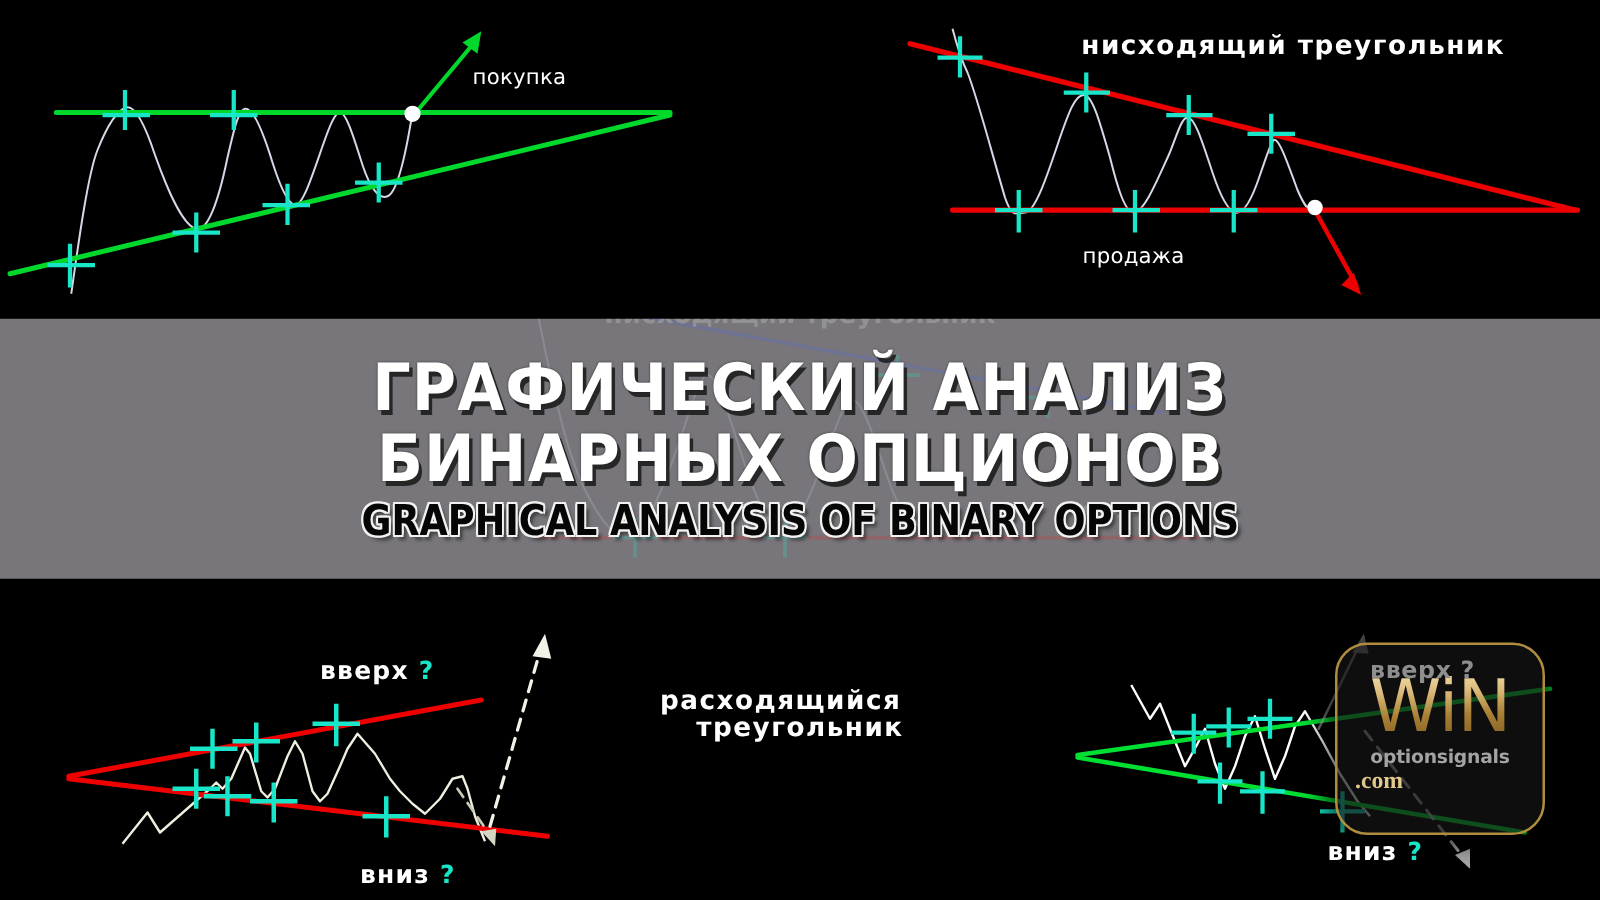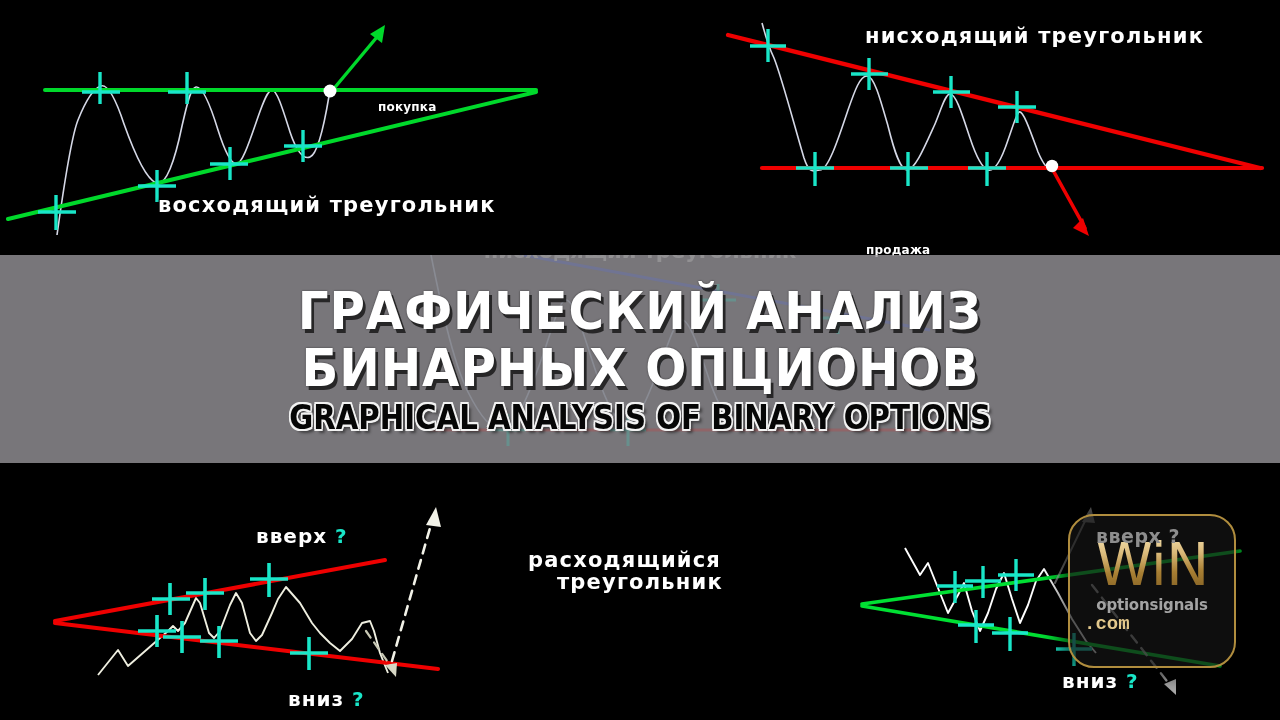--- a/index.html
+++ b/index.html
@@ -22,21 +22,21 @@
   
   .lbl{
     position:absolute;color:#ffffff;white-space:nowrap;
     font-family:"DejaVu Sans","Liberation Sans",sans-serif;
     font-weight:700;letter-spacing:.5px;
     text-shadow:0 0 3px #000,0 0 3px #000;
     pointer-events:none;
   }
   .lbl-big{font-size:21px;letter-spacing:1.2px;}
   .lbl-mid{font-size:20px;letter-spacing:1px;}
-  .lbl-small{font-size:12px;font-weight:700;letter-spacing:.2px;margin-top:48px;}
+  .lbl-small{font-size:17px;font-weight:400;letter-spacing:.2px;}
   .q{color:#19e6c8;font-weight:700;}
 
   #lbl-asc-name {left:158px;top:193px;}
   #lbl-asc-buy  {left:378px;top:52px;}
   #lbl-desc-name{left:865px;top:24px;}
   #lbl-desc-sell{left:866px;top:195px;}
   #lbl-sym-up   {left:256px;top:524px;}
   #lbl-sym-down {left:288px;top:687px;}
   #lbl-brd-1    {left:528px;top:538px;margin-top:10px;}
   #lbl-brd-2    {left:557px;top:570px;}
@@ -94,21 +94,21 @@
     background:linear-gradient(178deg,#f6e3b0 0%,#d9b878 32%,#a87f33 62%,#7d5c22 100%);
     -webkit-background-clip:text;background-clip:text;color:transparent;
     -webkit-text-fill-color:transparent;
   }
   #logo-sub{
     margin-top:4px;
     font-family:"DejaVu Sans","Liberation Sans",sans-serif;
     font-weight:700;font-size:15px;line-height:1.05;color:#a3a3a3;letter-spacing:-.2px;
   }
   #logo-dom{
-    font-family:Liberation Mono, monospace;
+    font-family:Liberation Serif, serif;
     font-weight:700;font-size:19px;line-height:1.15;color:#e3c88c;align-self:flex-start;
     margin-left:14px;
   }
 </style>
 </head>
 <body>
 
 <div id="stage">
 
   <div class="panel" id="panel-asc">
@@ -154,21 +154,20 @@
             <line x1="303" y1="130" x2="303" y2="162"></line>
           </g>
       </g>
       <g>
         <line x1="331" y1="92" x2="382" y2="31" stroke="#00d92b" stroke-width="3.4" stroke-linecap="round"></line>
         <polygon points="385,25 382,43 370,34" fill="#00d92b"></polygon>
         <circle cx="330" cy="91" r="6.5" fill="#ffffff"></circle>
       </g>
     </svg>
   </div>
-  <div class="lbl lbl-big" id="lbl-asc-name">восходящий  треугольник</div>
   <div class="lbl lbl-small" id="lbl-asc-buy">покупка</div>
 
   <div class="panel" id="panel-desc">
     <svg width="640" height="255" viewBox="0 0 640 255">
       <g>
         <path d="M122,23 C126,38 130,50 134,58 C142,78 155,128 164,158
                  C170,176 174,170 180,170 C188,170 198,140 208,110
                  C215,90 220,76 227,76 C234,76 240,98 248,126
                  C254,150 260,170 267,170 C275,170 285,146 295,124
                  C301,110 305,94 310,94 C316,94 322,114 330,138

